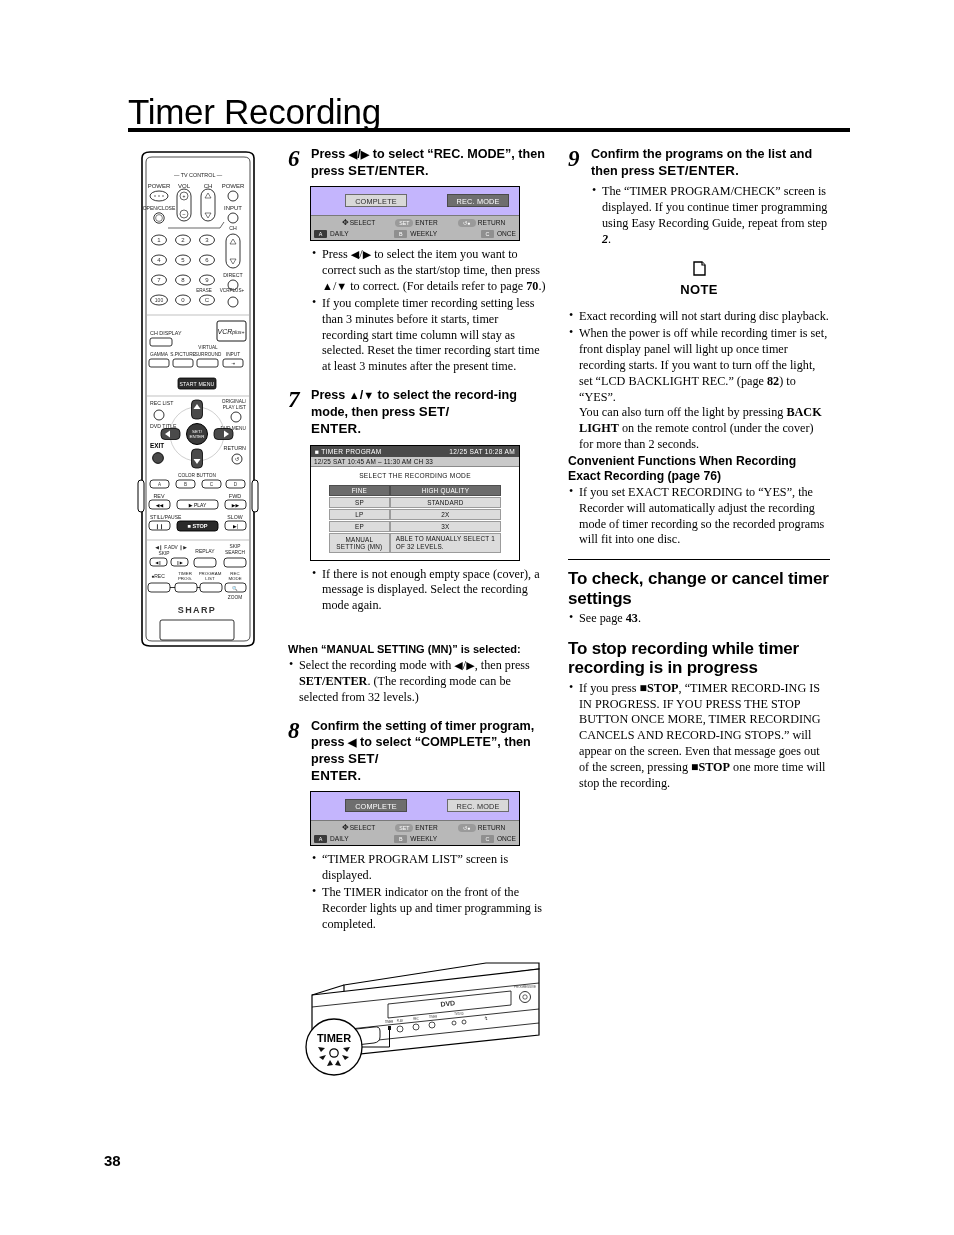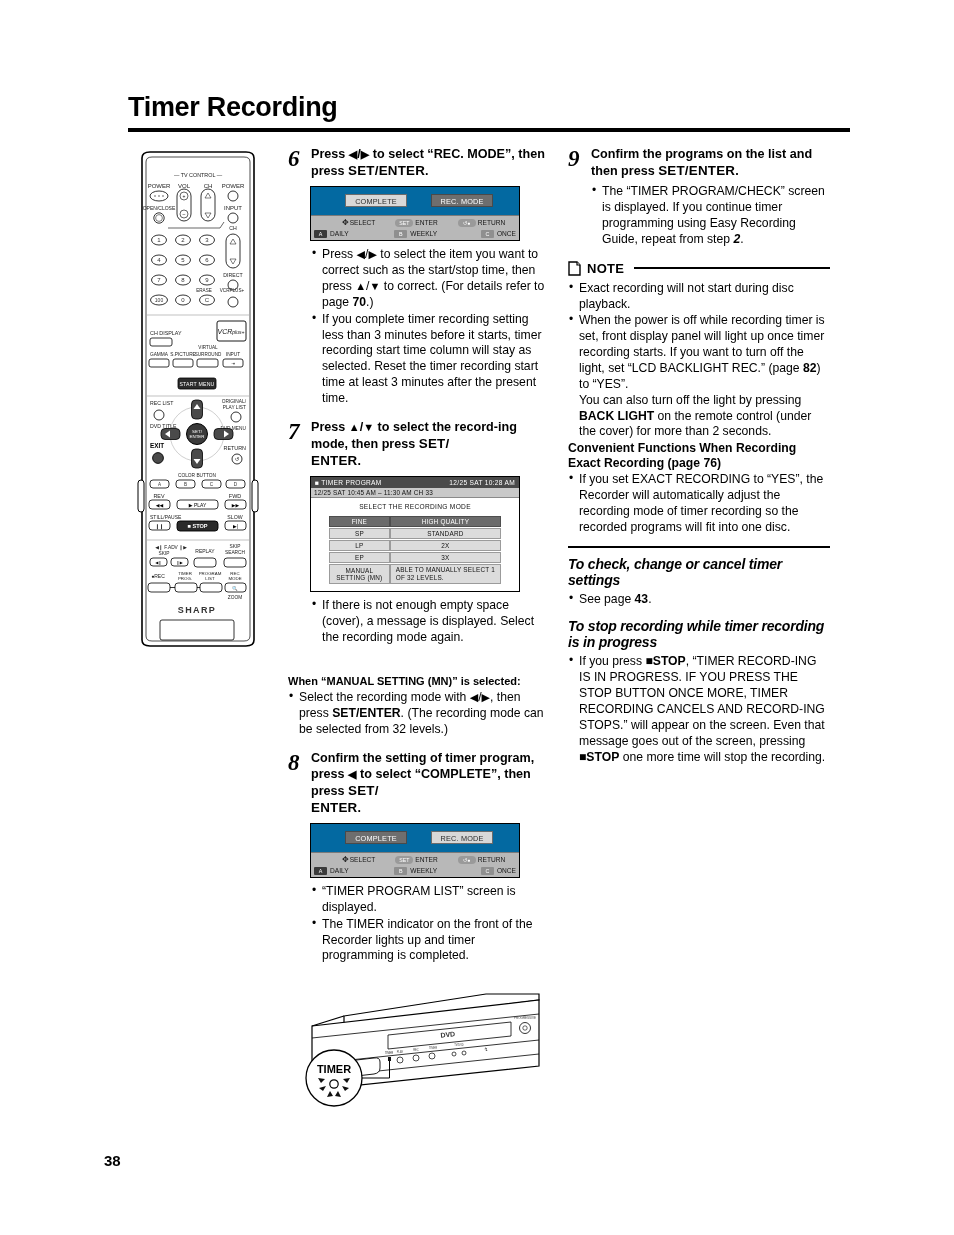--- a/index.html
+++ b/index.html
@@ -8,21 +8,21 @@
     width:954px; height:1235px; position:relative;
     font-family:"Liberation Sans", sans-serif;
     color:#000;
     -webkit-font-smoothing:antialiased;
   }
   .page { position:absolute; left:0; top:0; width:954px; height:1235px; }
 
   
   .page-title {
     position:absolute; left:128px; top:92px;
-    font-size:27px; font-weight:bold; letter-spacing:-0.3px;
+    font-size:35px; font-weight:normal; letter-spacing:-0.3px;
   }
   .title-rule {
     position:absolute; left:128px; top:128px; width:722px; height:4px;
     background:#000;
   }
 
   
   .col-remote { position:absolute; left:128px; top:150px; width:140px; }
   .col-mid    { position:absolute; left:288px; top:146px; width:258px; }
   .col-right  { position:absolute; left:568px; top:146px; width:262px; }
@@ -35,47 +35,47 @@
     font-family:"Liberation Serif", serif;
     line-height:1; width:20px; flex:0 0 auto; margin-top:1px;
   }
   .step-num.wide { width:30px; }
   .step-head {
     font-size:12.6px; font-weight:bold; line-height:1.28;
     flex:1 1 auto; padding-left:3px;
   }
   .bold-lg { font-weight:bold; letter-spacing:0.2px; }
 
-  ul.bul { list-style:none; margin:5px 0 0 0; padding:0; }
+  ul.bul { list-style:none; margin:5px 0 0 0; padding:0;font-family:Liberation Serif, serif; }
   ul.bul li {
     font-size:12.2px; line-height:1.30; margin-bottom:1px;
     padding-left:11px; position:relative;
   }
   ul.bul li:before {
     content:"\2022"; position:absolute; left:1px; top:-1px; font-size:12px;
   }
   .indent-body { padding-left:23px; }
   .indent-body-10 { padding-left:33px; }
 
   .sub-head { font-size:11px; font-weight:bold; line-height:1.28; margin-top:28px; }
 
   
   .osd {
     border:1.4px solid #000; background:#fff;
     margin:7px 0 6px 22px; width:210px;
     font-family:"Liberation Sans", sans-serif;
   }
-  .osd-body { height:28px; position:relative; background:#0369a1; }
+  .osd-body { height:28px; position:relative; background:#c4b5fd; }
   .osd-chip {
     position:absolute; top:7px; height:13px; line-height:13px;
     font-size:7.3px; letter-spacing:0.2px; text-align:center;
     border:1px solid #6b6b6b;
   }
   .chip-complete { left:34px; width:62px; }
-  .chip-recmode  { left:120px; width:62px; }
+  .chip-recmode  { left:136px; width:62px; }
   .chip-on  { background:#6e6e6e; color:#fff; border-color:#4a4a4a; }
   .chip-off { background:#d8d8d8; color:#2b2b2b; }
 
   .osd-bar {
     background:#b8b8b8; border-top:1px solid #7a7a7a;
     padding:2px 3px 2px 3px; font-size:6.6px; color:#151515;
   }
   .osd-bar-row { display:flex; align-items:center; height:9px; }
   .osd-bar-row.r1 { justify-content:flex-start; padding-left:28px; gap:20px; }
   .osd-bar-row.r2 { margin-top:2px; gap:18px; }
@@ -119,30 +119,30 @@
     font-size:6.4px; text-align:center; height:10px; letter-spacing:0.2px;
     border:1px solid #9b9b9b; background:#dcdcdc; color:#111;
   }
   .rtbl tr.hdr td { background:#6b6b6b; color:#fff; border-color:#4e4e4e; }
   .rtbl td.lft { text-align:center; }
   .rtbl tr.mn td { height:17px; }
   .rtbl td.mn-r { text-align:left; padding-left:5px; line-height:1.25; }
 
   
   .note-head {
-    display:flex; align-items:center; gap:6px; margin-top:13px; margin-bottom:2px;
+    display:flex; align-items:center; gap:6px; margin-top:13px; margin-bottom:2px;flex-direction:column;
   }
   .note-label { font-size:13px; font-weight:bold; letter-spacing:0.3px; }
   .note-rule { flex:1 1 auto; height:1.6px; background:#000; margin-left:4px; }
   .note-icon { width:13px; height:15px; display:block; }
 
   .hr-thin { height:1.2px; background:#000; margin:11px 0 9px 0; }
 
   .sec-head {
-    font-size:14px; font-weight:bold; line-height:1.14; letter-spacing:-0.2px;font-style:italic;
+    font-size:17px; font-weight:bold; line-height:1.14; letter-spacing:-0.2px;
   }
 
   
   .pageno {
     position:absolute; left:104px; top:1152px;
     font-size:15px; font-weight:bold;
   }
 
   
   .remote-svg { display:block; }

